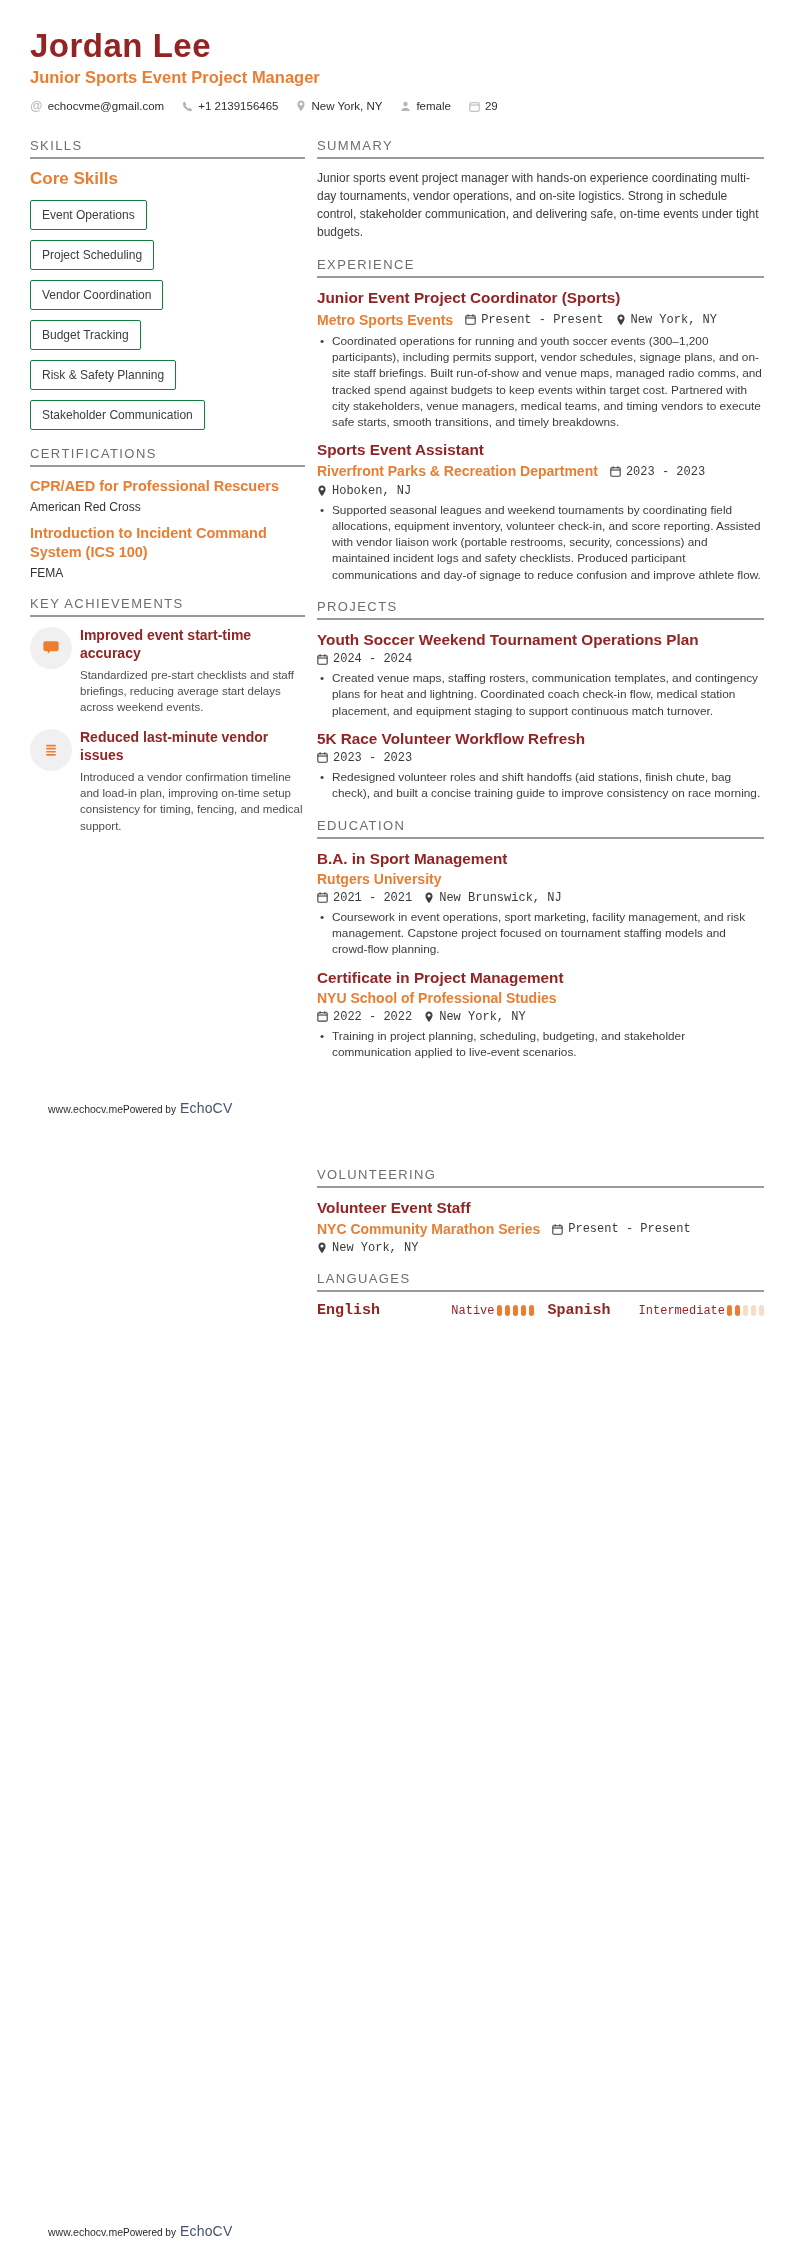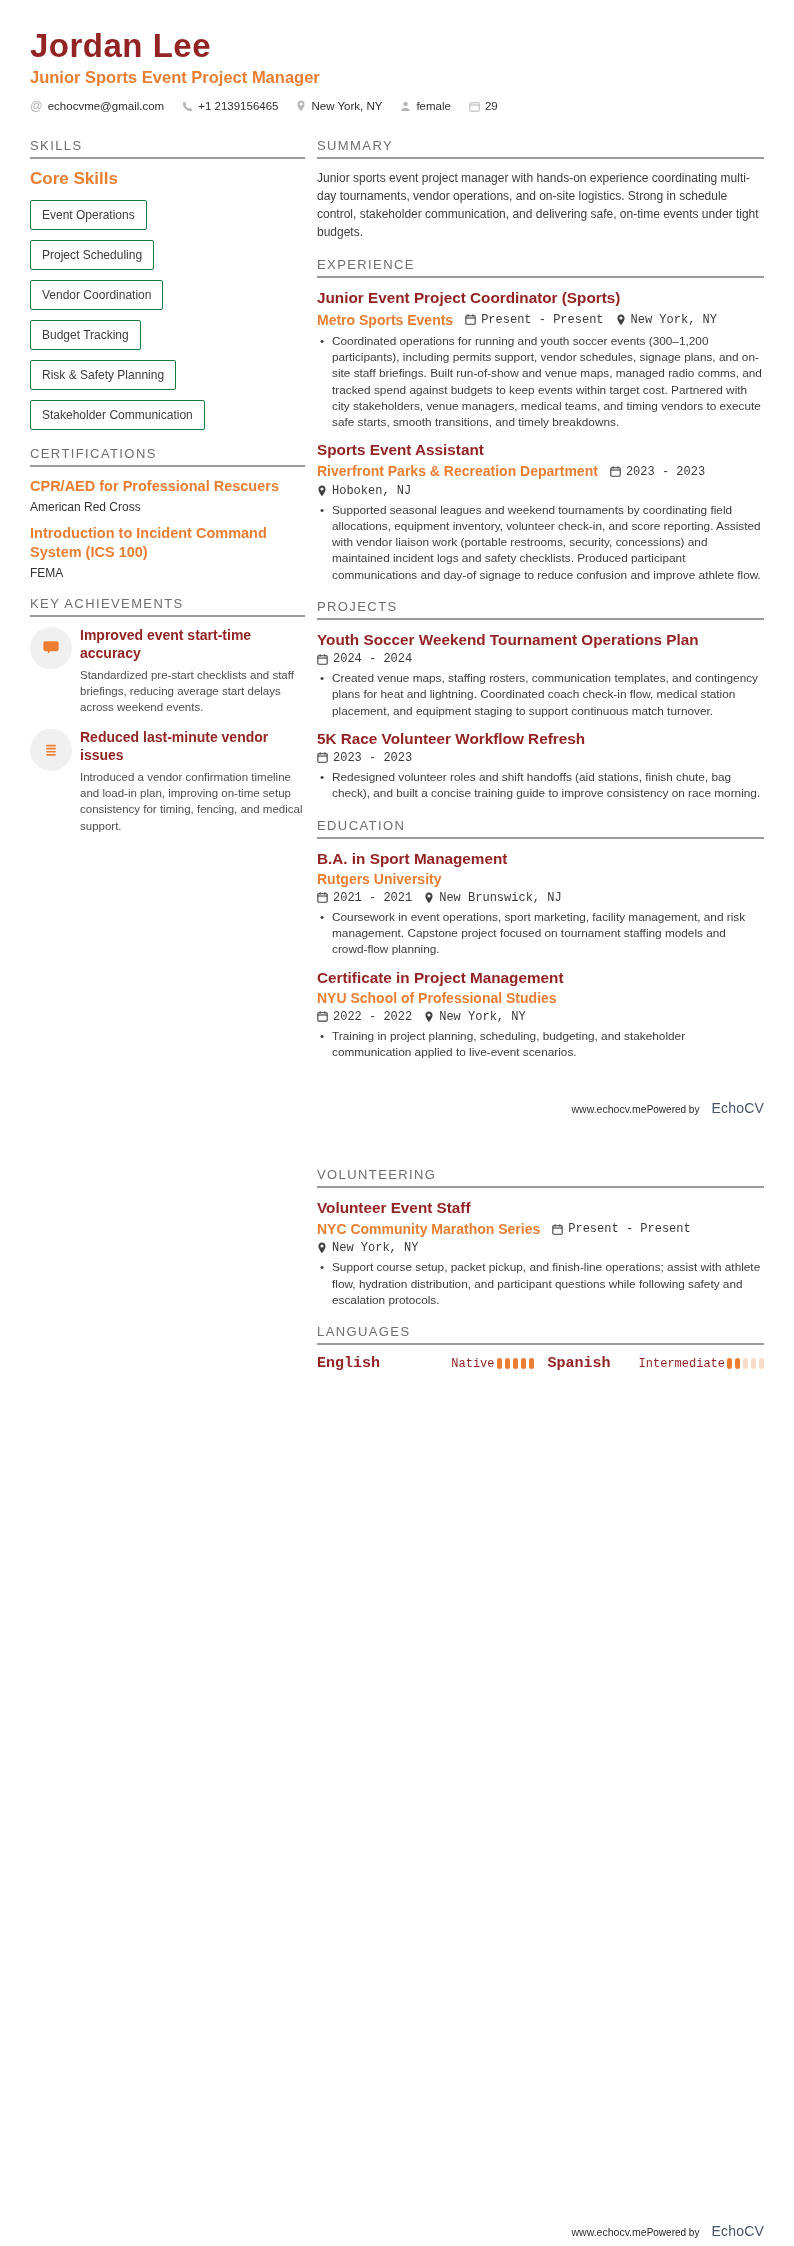--- a/index.html
+++ b/index.html
@@ -63,23 +63,23 @@
   .lang-row{display:flex;gap:14px;margin-top:2px;font-family:Liberation Mono, monospace;}
   .lang-item{flex:1;display:flex;align-items:center;min-width:0;}
   .lang-name{font-size:15px;font-weight:600;color:var(--red);}
   .lang-meta{margin-left:auto;display:flex;align-items:center;gap:2px;}
   .lang-level{font-size:12px;color:var(--red);}
   .dots{display:flex;gap:3px;align-items:center;}
   .dot{width:5px;height:11px;border-radius:2.5px;background:#F8DCC5;}
   .dot.filled{background:var(--orange-fill);}
 
   
-  .page-footer{position:absolute;left:48px;right:30px;bottom:7px;display:flex;justify-content:flex-end;align-items:baseline;}
+  .page-footer{position:absolute;left:48px;right:30px;bottom:7px;display:flex;justify-content:flex-start;align-items:baseline;}
   .site{font-size:10.5px;color:#2E2E2E;}
-  .powered{display:flex;align-items:baseline;gap:12px;font-size:10px;color:#1E1E1E;}
+  .powered{display:flex;align-items:baseline;gap:4px;font-size:10px;color:#1E1E1E;}
   .brand{font-size:14px;font-weight:500;color:var(--slate);letter-spacing:.2px;}
 </style>
 </head>
 <body>
 
 <div>
 
   <div class="page">
 
     <header>
@@ -396,23 +396,20 @@
               </span>
               <span class="meta">
                 <span class="micon">
                     <svg viewBox="0 0 12 14" width="10" height="12">
                       <path d="M6 .5C3.6.5 1.7 2.4 1.7 4.8c0 3.2 4.3 8.2 4.3 8.2s4.3-5 4.3-8.2C10.3 2.4 8.4.5 6 .5zm0 6a1.9 1.9 0 1 1 0-3.8 1.9 1.9 0 0 1 0 3.8z" fill="currentColor"></path>
                     </svg>
                   </span>
                 <span>New York, NY</span>
               </span>
             </div>
-            <div class="bullets">
-              <div class="bullet">Support course setup, packet pickup, and finish-line operations; assist with athlete flow, hydration distribution, and participant questions while following safety and escalation protocols.</div>
-            </div>
           </div>
         </div>
 
         <div class="section">
           <div class="section-title">LANGUAGES</div>
           <div class="lang-row">
             <div class="lang-item">
               <span class="lang-name">English</span>
               <span class="lang-meta">
                 <span class="lang-level">Native</span>

